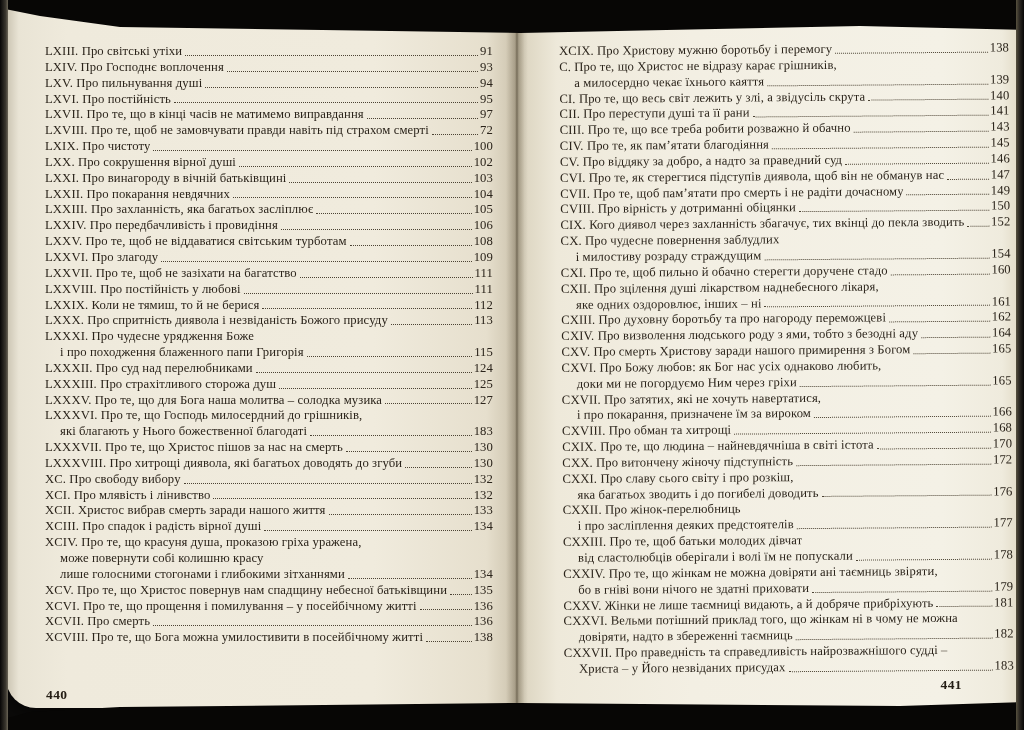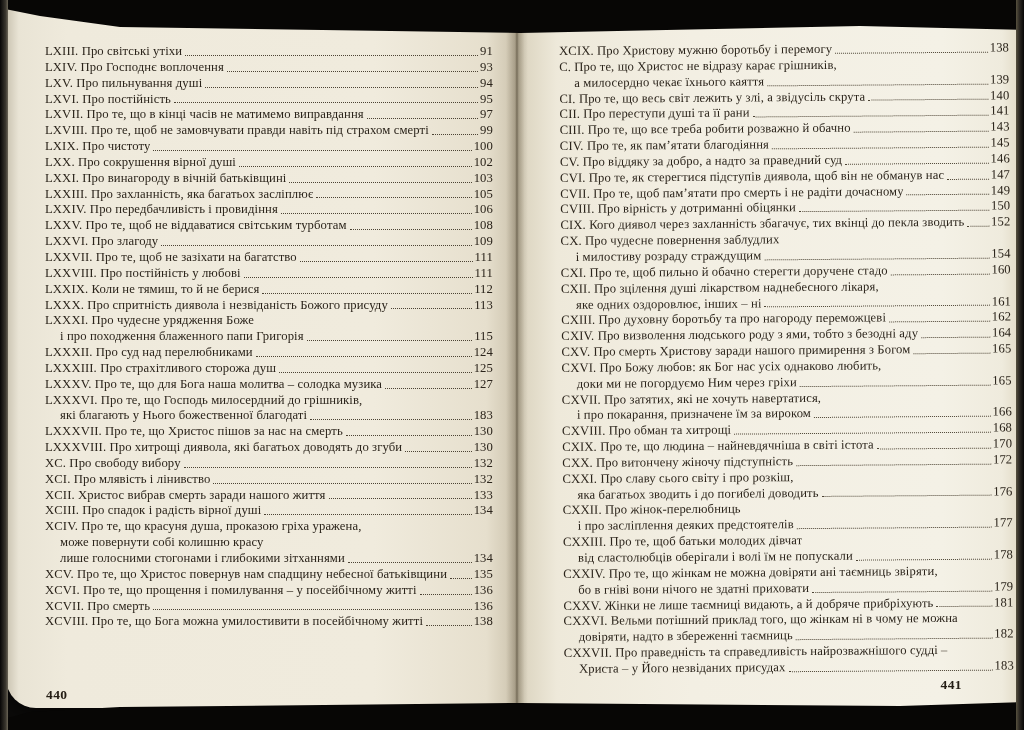--- a/index.html
+++ b/index.html
@@ -98,21 +98,21 @@
           <div class="line">
             <span class="txt">LXVII. Про те, що в кінці часів не матимемо виправдання</span>
             <span class="dots"></span>
             <span class="pg">97</span>
           </div>
         </div>
         <div>
           <div class="line">
             <span class="txt">LXVIII. Про те, щоб не замовчувати правди навіть під страхом смерті</span>
             <span class="dots"></span>
-            <span class="pg">99</span>
+            <span class="pg">72</span>
           </div>
         </div>
         <div>
           <div class="line">
             <span class="txt">LXIX. Про чистоту</span>
             <span class="dots"></span>
             <span class="pg">100</span>
           </div>
         </div>
         <div>
@@ -120,20 +120,27 @@
             <span class="txt">LXX. Про сокрушення вірної душі</span>
             <span class="dots"></span>
             <span class="pg">102</span>
           </div>
         </div>
         <div>
           <div class="line">
             <span class="txt">LXXI. Про винагороду в вічній батьківщині</span>
             <span class="dots"></span>
             <span class="pg">103</span>
+          </div>
+        </div>
+        <div>
+          <div class="line">
+            <span class="txt">LXXII. Про покарання невдячних</span>
+            <span class="dots"></span>
+            <span class="pg">104</span>
           </div>
         </div>
         <div>
           <div class="line">
             <span class="txt">LXXIII. Про захланність, яка багатьох засліплює</span>
             <span class="dots"></span>
             <span class="pg">105</span>
           </div>
         </div>
         <div>

